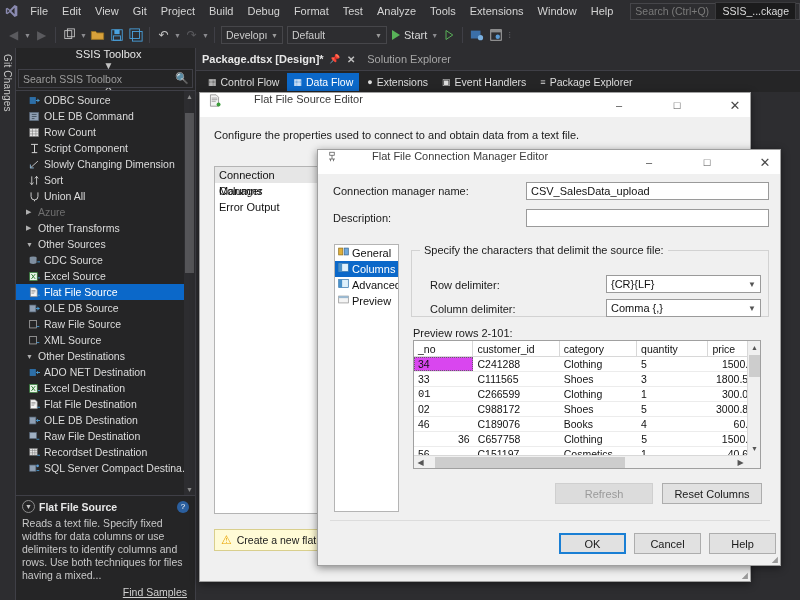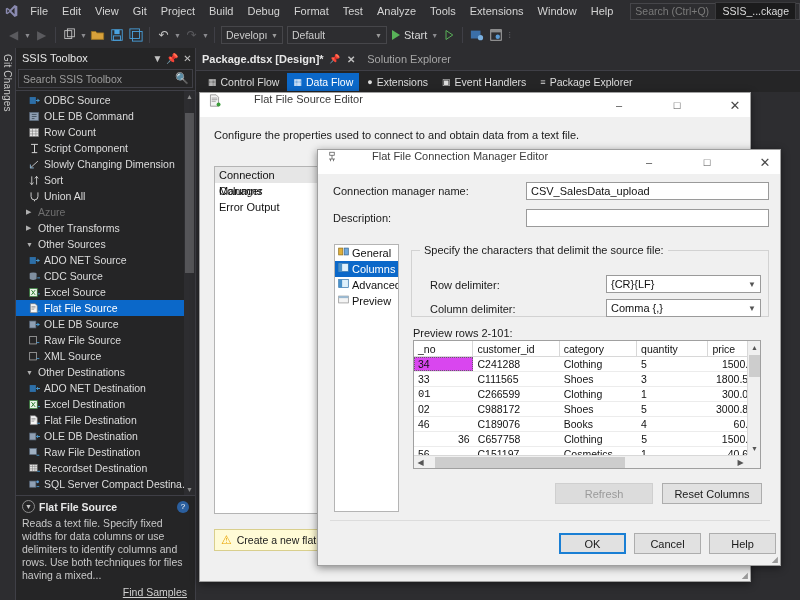--- a/index.html
+++ b/index.html
@@ -64,21 +64,21 @@
   }
 
   
   .toolbox {
     position:absolute; left:16px; top:48px; width:180px; height:552px;
     background:#252526; border-right:1px solid #3f3f46;
     display:flex; flex-direction:column;
   }
   .tbx-header {
     height:20px; display:flex; align-items:center; padding-left:6px;
-    color:#e6e6e6; font-size:11px; background:#252526;
+    color:#e6e6e6; font-size:11px; background:#252526;flex-direction:column;
   }
   .tbx-header .ttl { flex:1; }
   .tbx-ic { width:15px; text-align:center; color:#c2c2c2; font-size:10px; }
   .tbx-search {
     height:19px; margin:1px 2px 2px 2px; background:#252526; border:1px solid #3f3f46;
     display:flex; align-items:center; padding:0 4px; color:#9d9d9d; font-size:10.5px;
     position:relative;
   }
   .tbx-search .mag { position:absolute; right:3px; top:2px; color:#5b9bd5; font-size:11px; }
   .tbx-list {
@@ -402,29 +402,20 @@
           <span class="gi">▶</span>
           <span>Azure</span>
         </div>
         <div class="tbx-row group">
           <span class="gi">▶</span>
           <span>Other Transforms</span>
         </div>
         <div class="tbx-row group">
           <span class="gi">▼</span>
           <span>Other Sources</span>
-        </div>
-        <div class="tbx-row item">
-          <span class="tbx-ico">
-            <svg width="11" height="11" viewBox="0 0 16 16">
-              <rect x="1" y="3" width="9" height="10" fill="#2d6fa8"></rect>
-              <path d="M10 8h5M12 6l3 2-3 2" stroke="#4aa3e0" stroke-width="1.3" fill="none"></path>
-            </svg>
-          </span>
-          <span>ADO NET Source</span>
         </div>
         <div class="tbx-row item">
           <span class="tbx-ico">
             <svg width="11" height="11" viewBox="0 0 16 16">
               <ellipse cx="6" cy="4" rx="5" ry="2" fill="#7f8fa0"></ellipse>
               <path d="M1 4v7c0 1.1 2.2 2 5 2s5-.9 5-2V4" fill="#7f8fa0"></path>
               <path d="M12 10h4" stroke="#4aa3e0" stroke-width="1.3"></path>
             </svg>
           </span>
           <span>CDC Source</span>

